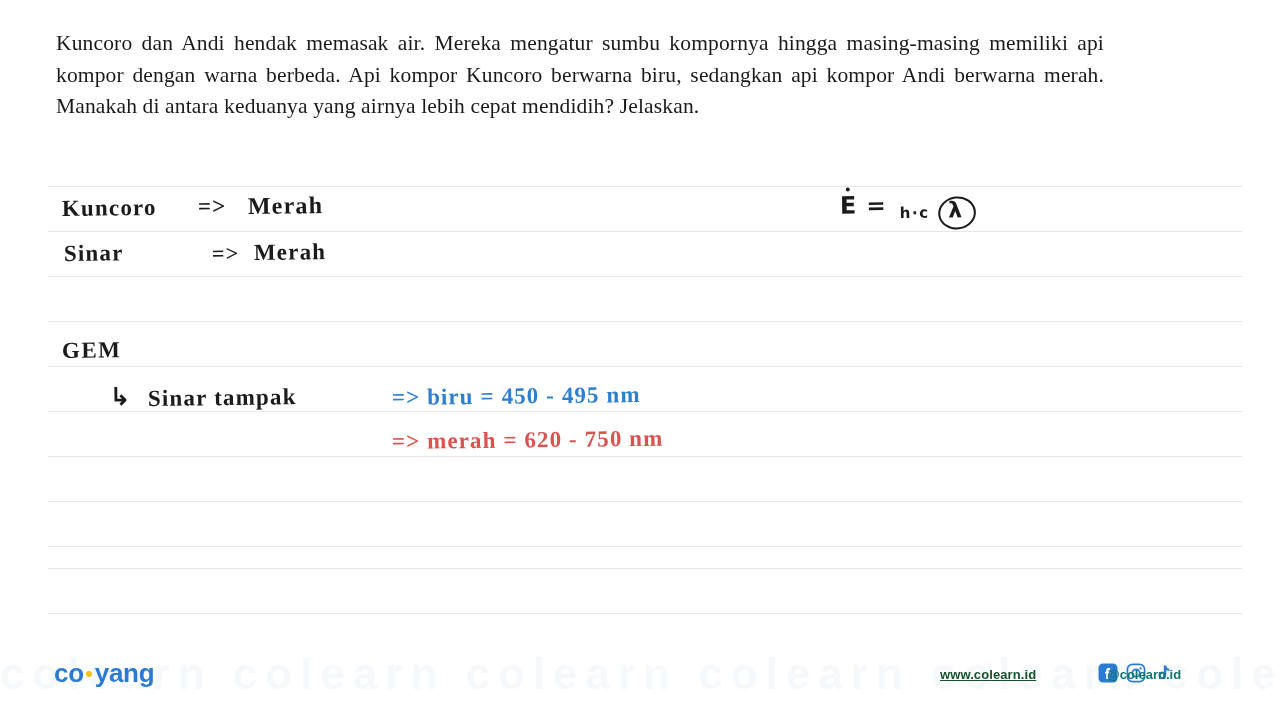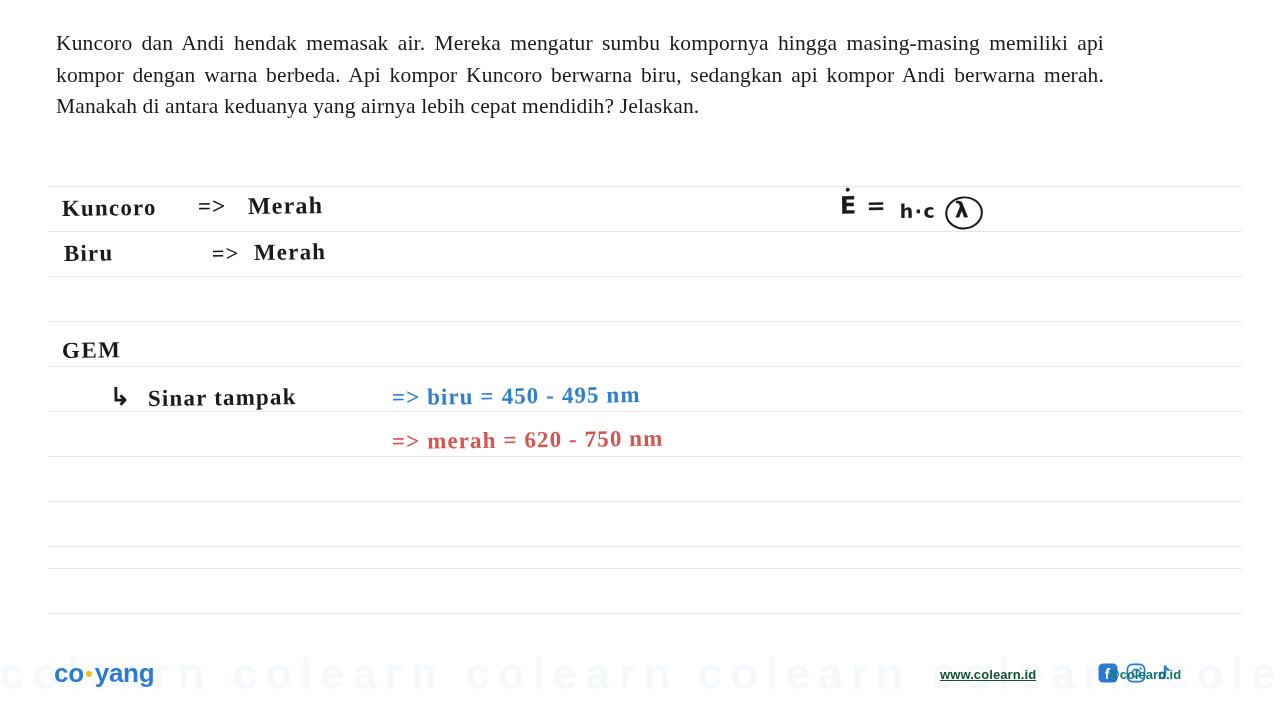--- a/index.html
+++ b/index.html
@@ -114,21 +114,21 @@
     font-size: 23px;
     line-height: 26px;
     padding: 0 10px 0 4px;
   }
   .f-frac {
     display: inline-block;
     text-align: center;
     line-height: 1;
   }
   .f-num {
-    font-size: 19px;
+    font-size: 15px;
     letter-spacing: 1.5px;
     padding: 0 4px 3px 4px;
   }
   .f-bar {
     height: 3px;
     background: #1b1b1b;
     border-radius: 2px;
     transform: rotate(-1.6deg);
   }
   .f-den {
@@ -252,21 +252,21 @@
     <div class="rule" style="top:568px"></div>
     <div class="rule" style="top:613px"></div>
   </div>
 
   <div id="handwriting">
 
     <span class="hw hw-kuncoro">Kuncoro</span>
     <span class="hw hw-arrow1">=&gt;</span>
     <span class="hw hw-biru">Merah</span>
 
-    <span class="hw hw-andi">Biru</span>
+    <span class="hw hw-andi">Sinar</span>
     <span class="hw hw-arrow2">=&gt;</span>
     <span class="hw hw-merah">Merah</span>
 
     <span class="hw hw-gem">GEM</span>
     <span class="hw hw-hook">↳</span>
     <span class="hw hw-tampak">Sinar tampak</span>
 
     <span class="hw blue hw-blue-line">=&gt; biru = 450 - 495 nm</span>
     <span class="hw red hw-red-line">=&gt; merah = 620 - 750 nm</span>
   </div>

